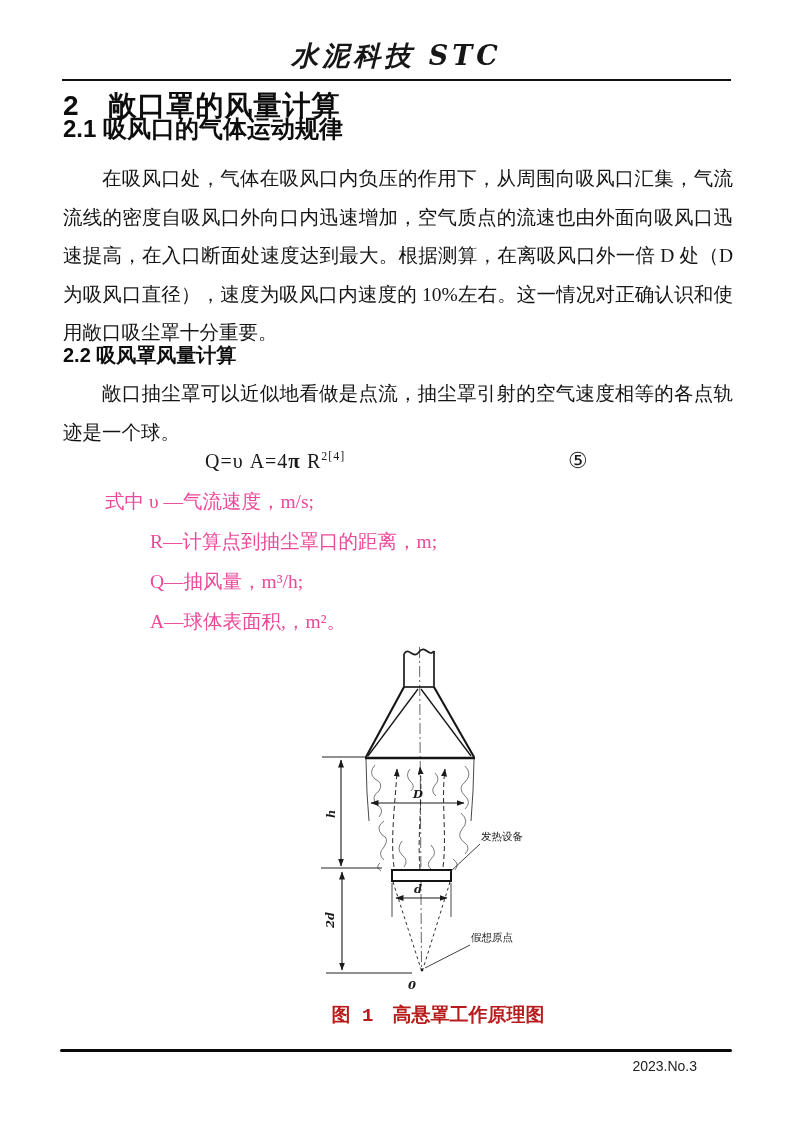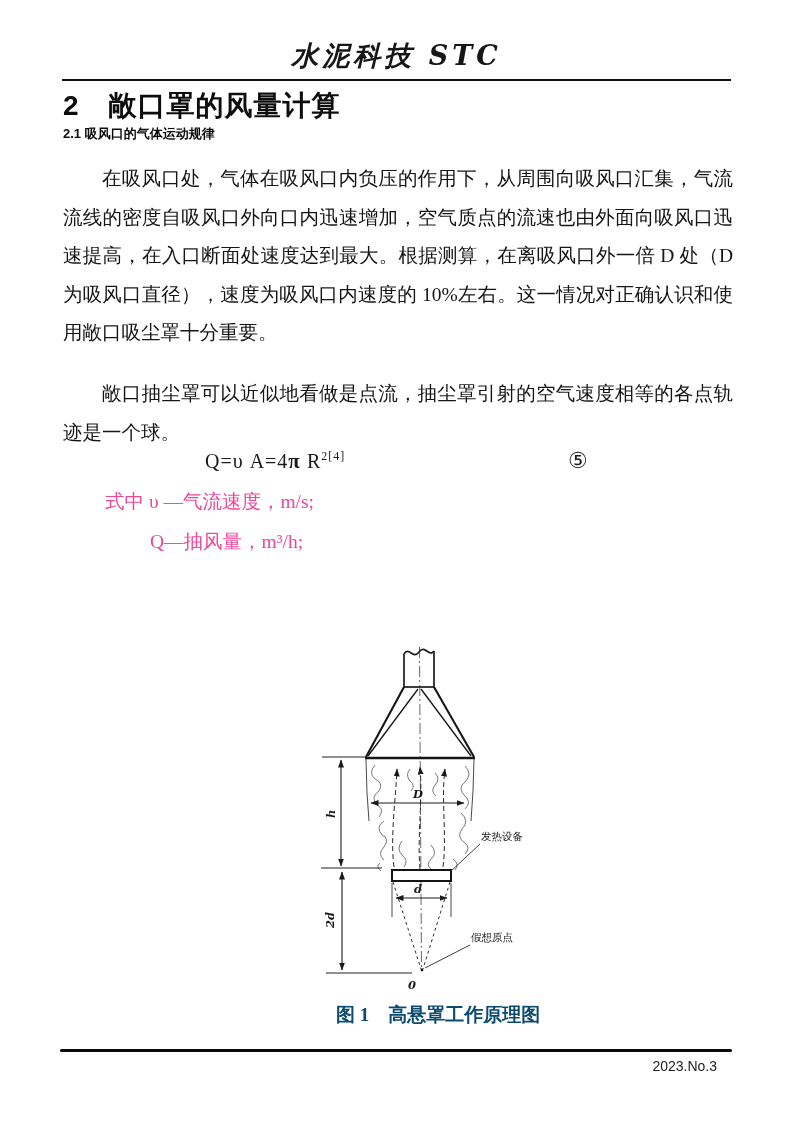--- a/index.html
+++ b/index.html
@@ -23,21 +23,21 @@
   .head-rule {
     position:absolute; top:79px; left:62px; width:669px; height:2px;
     background:#111;
   }
   .sec-heading {
     position:absolute; left:63px;
     font-family:"Liberation Sans","DejaVu Sans",sans-serif;
     font-weight:bold; color:#0d0d0d;
   }
   .h2 { top:87px; font-size:28px; letter-spacing:1px; }
-  .h31 { top:125px; font-size:13px; }
+  .h31 { top:113px; font-size:24px; }
   .h32 { top:342px; font-size:20px; }
   .body-para {
     position:absolute; left:63px; width:670px;
     font-size:19.5px; line-height:38.5px;
     text-align:justify; text-justify:inter-ideograph;
     text-indent:2em; color:#151515;
   }
   .p1 { top:160px; }
   .p2 { top:375px; }
   .formula-row {
@@ -51,36 +51,36 @@
   .vars {
     position:absolute; top:482px; left:63px; width:670px;
     font-size:19.5px; line-height:40px; color:#ec4899;
   }
   .var-row { padding-left:87px; }
   .var-row.first { padding-left:42px; }
   .figure-svg { position:absolute; left:314px; top:645px; }
   .fig-caption {
     position:absolute; top:1002px; left:63px; width:670px;
     text-align:center;
-    font-family:Liberation Serif, serif;
-    font-weight:bold; font-size:19px; color:#0c4a6e;
+    font-family:Liberation Mono, monospace;
+    font-weight:bold; font-size:19px; color:#b91c1c;
   }
   .fig-caption span { position:relative; left:40px; }
   .foot-rule {
     position:absolute; top:1049px; left:60px; width:672px; height:3px;
     background:#0a0a0a; border-radius:2px;
   }
   .page-num {
     position:absolute; top:1058px; left:63px; width:667px;
     text-align:center;
     font-family:"Liberation Sans","DejaVu Sans",sans-serif;
     font-size:14px; color:#222;
   }
   .issue-num {
-    position:absolute; top:1058px; right:76px;
+    position:absolute; top:1058px; right:96px;
     font-family:"Liberation Sans","DejaVu Sans",sans-serif;
     font-size:14px; color:#222;
   }
   .fig-label-cn {
     font-family:"Liberation Sans","DejaVu Sans",sans-serif;
     font-size:10.5px; fill:#222;
   }
   .fig-label-dim {
     font-family:"DejaVu Serif","Liberation Serif",serif;
     font-style:italic; font-weight:bold; font-size:11.5px; fill:#1a1a1a;
@@ -92,31 +92,34 @@
 <div class="page">
 
   <div class="journal-title">水泥科技 STC</div>
   <div class="head-rule"></div>
 
   <div class="sec-heading h2">2　敞口罩的风量计算</div>
   <div class="sec-heading h31">2.1 吸风口的气体运动规律</div>
 
   <div class="body-para p1">在吸风口处，气体在吸风口内负压的作用下，从周围向吸风口汇集，气流流线的密度自吸风口外向口内迅速增加，空气质点的流速也由外面向吸风口迅速提高，在入口断面处速度达到最大。根据测算，在离吸风口外一倍 D 处（D 为吸风口直径），速度为吸风口内速度的 10%左右。这一情况对正确认识和使用敞口吸尘罩十分重要。</div>
 
+  <div class="sec-heading h32">2.2 吸风罩风量计算</div>
 
   <div class="body-para p2">敞口抽尘罩可以近似地看做是点流，抽尘罩引射的空气速度相等的各点轨迹是一个球。</div>
 
   <div class="formula-row">
     <span class="eq-body"><span>Q=υ A=4</span><span class="eq-pi">π</span><span> R</span><sup>2[4]</sup></span>
     <span class="eq-num">⑤</span>
   </div>
 
   <div class="vars">
     <div class="var-row first"><span>式中 </span><span>υ —气流速度，m/s;</span></div>
+    <div class="var-row"><span>R—计算点到抽尘罩口的距离，m;</span></div>
     <div class="var-row"><span>Q—抽风量，m³/h;</span></div>
+    <div class="var-row"><span>A—球体表面积,，m²。</span></div>
   </div>
 
   <svg class="figure-svg" width="221" height="352" viewBox="0 0 221 352">
     <defs>
       <marker id="arr" orient="auto-start-reverse" markerWidth="9" markerHeight="8" refX="7.5" refY="3" markerUnits="userSpaceOnUse">
         <path d="M0,0 L8,3 L0,6 Z" fill="#1a1a1a"></path>
       </marker>
     </defs>
 
     <line x1="105.5" y1="2" x2="107.5" y2="326" stroke="#555" stroke-width="0.9" stroke-dasharray="11 3 2 3"></line>

